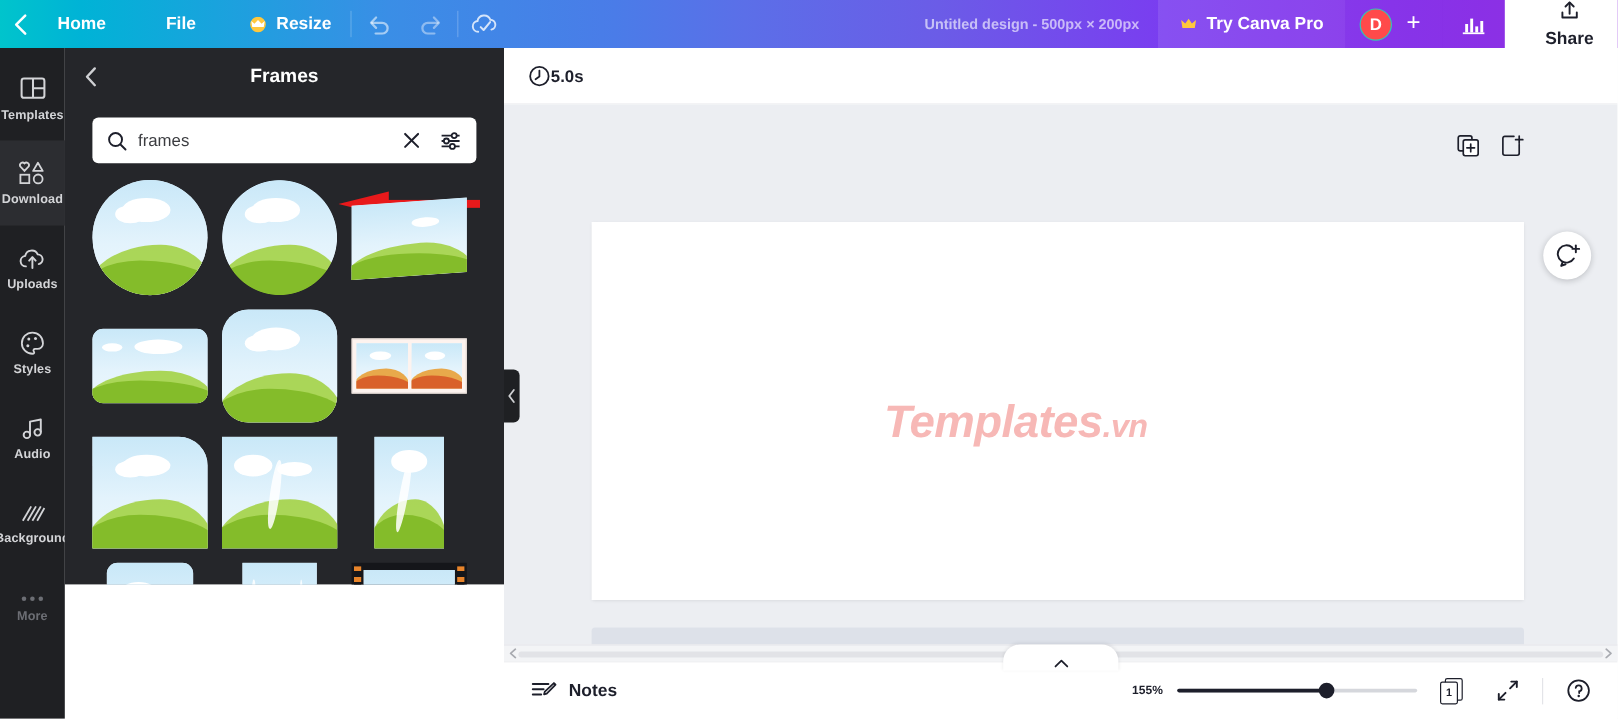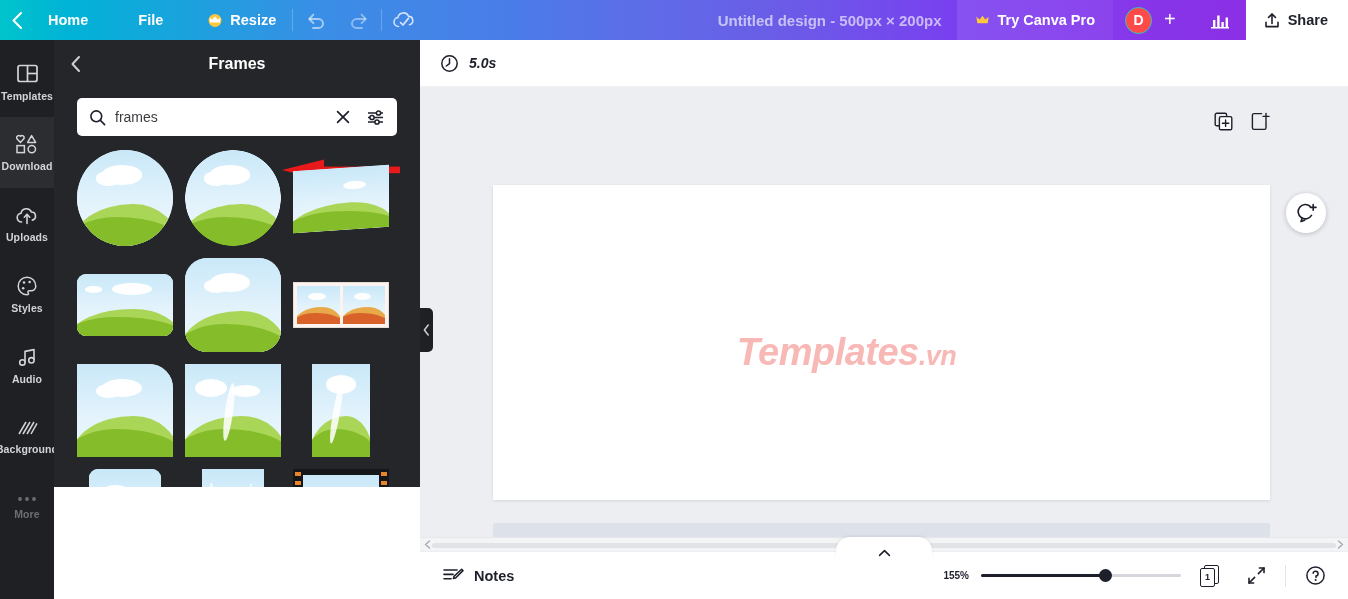--- a/index.html
+++ b/index.html
@@ -30,21 +30,21 @@
     cursor: pointer; white-space: nowrap; margin-left: 12px;
   }
   .tb-home { padding-left: 2px; padding-right: 22px; }
   .tb-iconbtn {
     width: 44px; height: 40px; display: flex; align-items: center; justify-content: center;
     cursor: pointer;
   }
   .tb-sep { width: 1px; height: 22px; background: rgba(255,255,255,0.22); }
   .tb-spacer { flex: 1 1 auto; }
   .tb-title {
-    font-size: 15px; font-weight: bold; color: rgba(255,255,255,0.62);
+    font-size: 12px; font-weight: bold; color: rgba(255,255,255,0.62);
     white-space: nowrap; padding: 0 16px; cursor: pointer;
   }
   .tb-pro {
     height: 40px; display: flex; align-items: center; gap: 7px;
     padding: 0 18px; font-size: 14.5px; font-weight: bold; color: #fff;
     background: rgba(255,255,255,0.10); cursor: pointer; white-space: nowrap;
   }
   .crown { font-size: 13px; line-height: 1; }
   .tb-avatarwrap {
     height: 40px; display: flex; align-items: center; gap: 4px;
@@ -56,22 +56,22 @@
     color: #fff; font-size: 14px; font-weight: bold;
     display: flex; align-items: center; justify-content: center;
   }
   .tb-plus { font-size: 20px; color: #fff; padding: 0 8px 2px 8px; font-weight: 300; }
   .tb-chart {
     height: 40px; width: 52px; display: flex; align-items: center; justify-content: center;
     background: rgba(255,255,255,0.055); cursor: pointer;
   }
   .tb-share {
     height: 40px; display: flex; align-items: center; gap: 8px;
-    padding: 0 20px 0 18px; background: #ffffff; color: #1d1f2b;
-    font-size: 14.5px; font-weight: bold; cursor: pointer;
+    padding: 0 20px 0 34px; background: #ffffff; color: #1d1f2b;
+    font-size: 14.5px; font-weight: bold; cursor: pointer; flex-direction: column;
   }
 
   
   .rail {
     position: absolute; top: 40px; left: 0; width: 54px; height: 559px;
     background: #1f2023; color: #d9dadd;
     display: flex; flex-direction: column; align-items: center;
     padding-top: 6px;
   }
   .rail-item {
@@ -191,21 +191,21 @@
     cursor: pointer; z-index: 6;
   }
 
   
   .canvasarea {
     position: absolute; top: 40px; left: 420px; width: 928px; height: 559px;
     background: #ffffff;
   }
   .canvas-topbar {
     height: 47px; background: #ffffff; display: flex; align-items: center;
-    padding-left: 20px; gap: 10px; border-bottom: 1px solid #f1f1f3; font-style: italic;
+    padding-left: 20px; border-bottom: 1px solid #f1f1f3;
   }
   .dur-text { font-size: 14px; font-weight: bold; color: #1d1f2b; }
   .canvas-body {
     position: absolute; top: 47px; left: 0; right: 0; bottom: 48px;
     background: #eceef2; overflow: hidden;
   }
   .page-tools {
     position: absolute; right: 78px; top: 25px; display: flex; gap: 18px;
   }
   .page-tool { cursor: pointer; }

